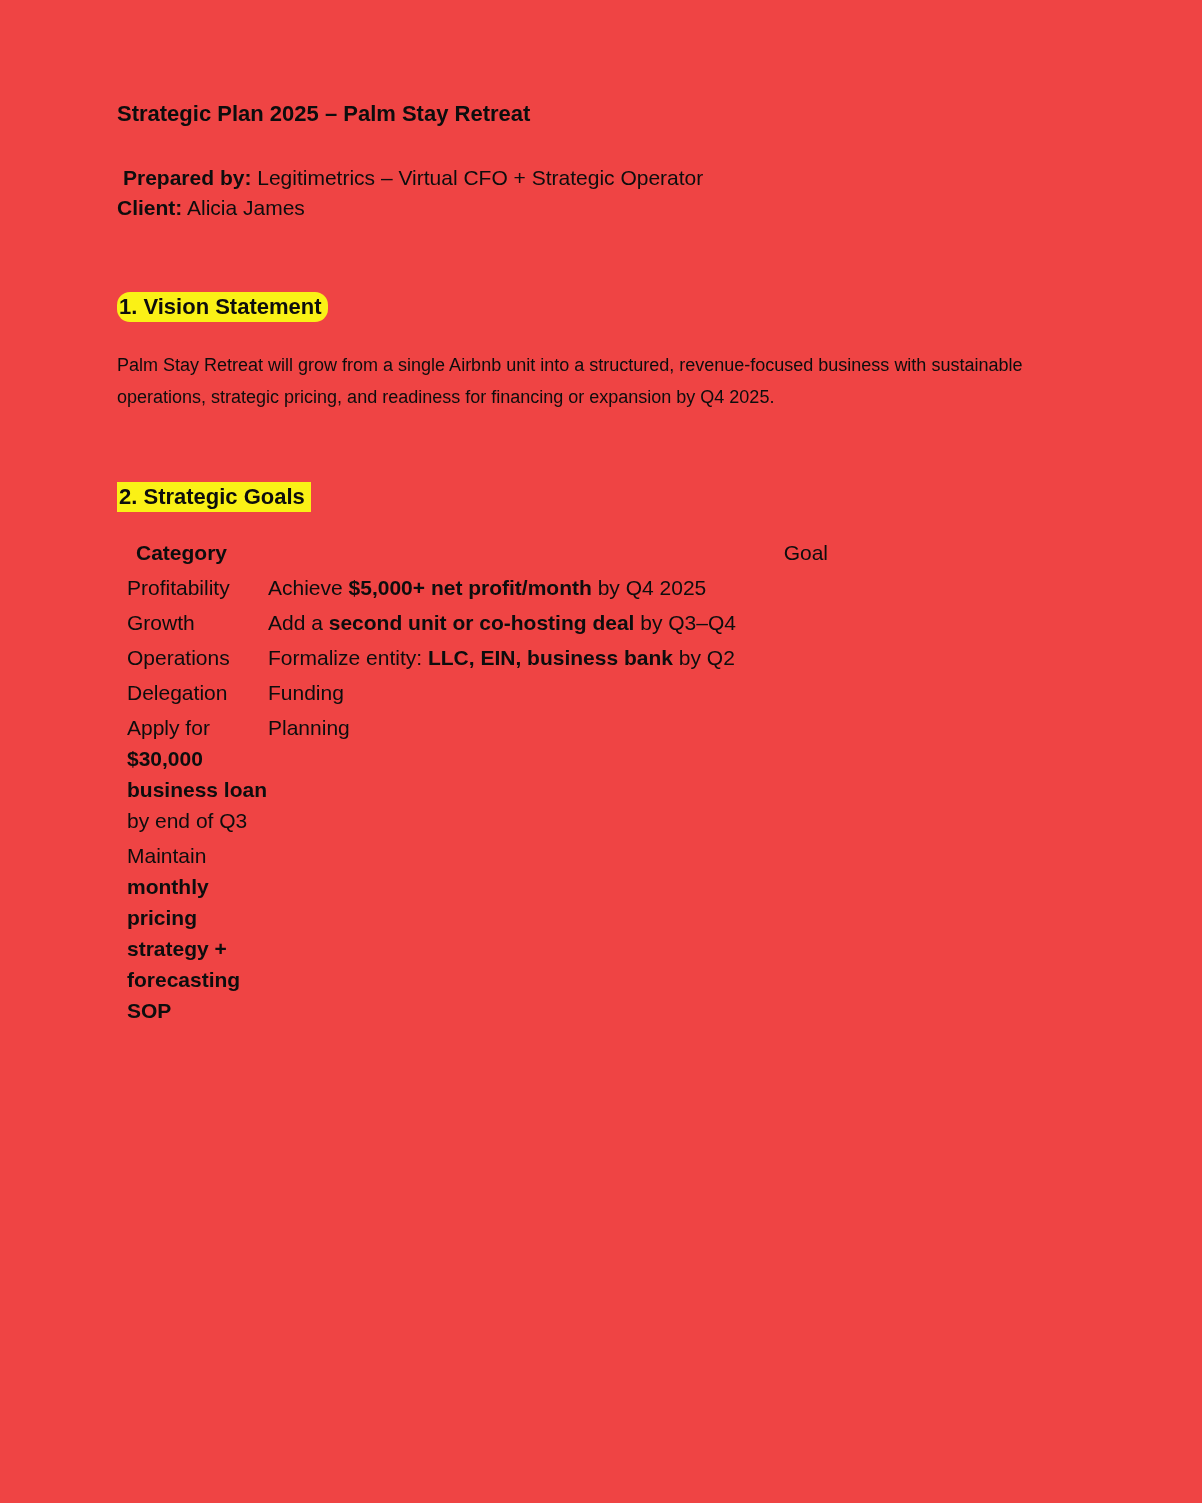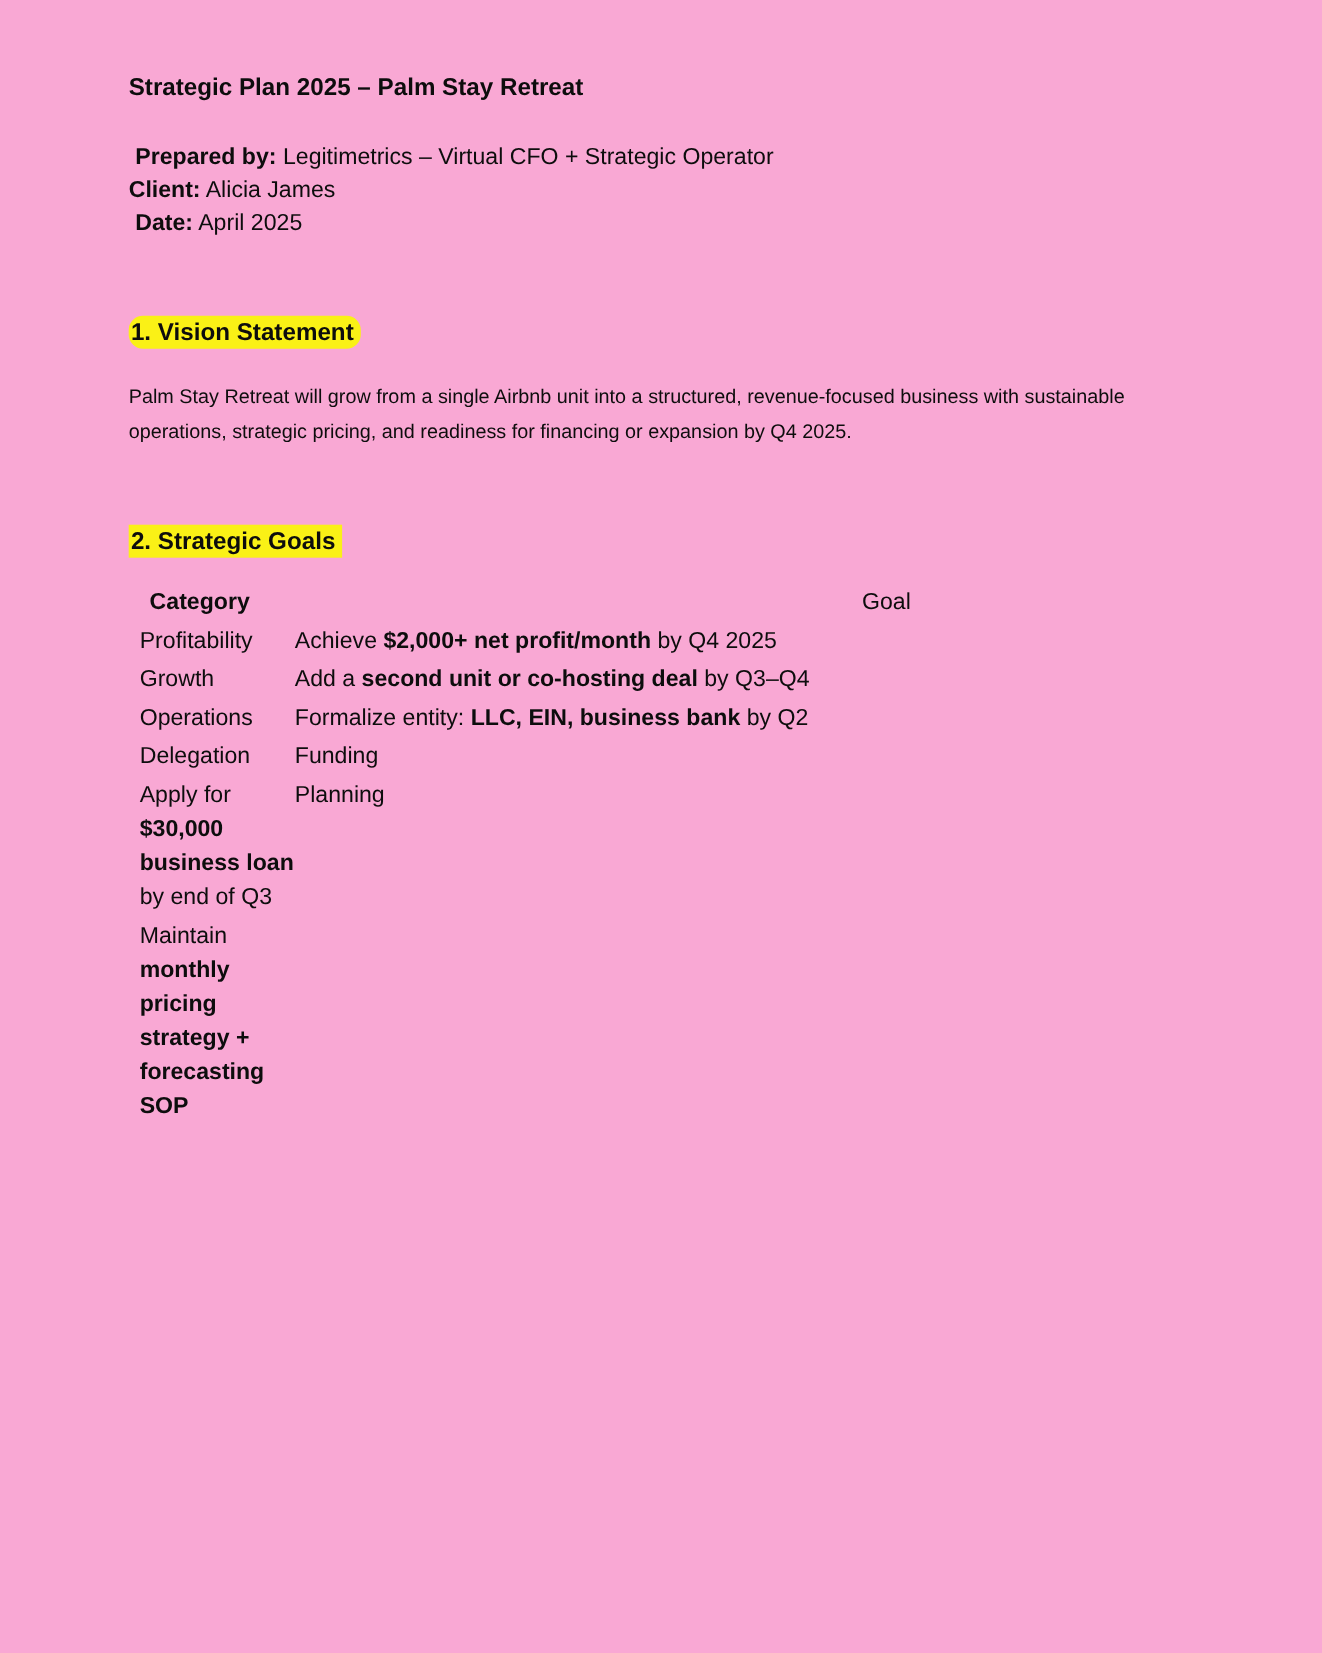--- a/index.html
+++ b/index.html
@@ -5,25 +5,25 @@
   html, body {
     margin: 0;
     padding: 0;
     background: #ffffff;
   }
   .page {
     position: relative;
     width: 1202px;
     height: 1503px;
     margin: 0 auto;
-    background: #f9a8d4;
+    background: #ef4444;
     color: #0d0d0d;
     font-family: "Liberation Sans", "DejaVu Sans", sans-serif;
     box-sizing: border-box;
-    padding: 65px 113px 0 117px;
+    padding: 100px 113px 0 117px;
     overflow: hidden;
   }
   .doc-title {
     font-size: 22px;
     font-weight: bold;
     line-height: 28px;
     margin: 0 0 35px 0;
   }
   .meta-line {
     font-size: 21px;
@@ -82,37 +82,36 @@
 </head>
 <body>
 
 <div class="page" style="color: rgb(13, 13, 13);">
 
   <h1 class="doc-title">Strategic Plan 2025 – Palm Stay Retreat</h1>
 
   <div>
     <p class="meta-line indented"><b>Prepared by:</b><span> Legitimetrics – Virtual CFO + Strategic Operator</span></p>
     <p class="meta-line"><b>Client:</b><span> Alicia James</span></p>
-    <p class="meta-line indented"><b>Date:</b><span> April 2025</span></p>
   </div>
 
   <section>
     <h2 class="section-heading"><mark style="background: rgb(250, 241, 22); border-radius: 13px;">1. Vision Statement</mark></h2>
     <p class="body-para">Palm Stay Retreat will grow from a single Airbnb unit into a structured, revenue-focused business with sustainable operations, strategic pricing, and readiness for financing or expansion by Q4 2025.</p>
   </section>
 
   <section>
     <h2 class="section-heading"><mark style="background: rgb(250, 241, 22);">2. Strategic Goals</mark></h2>
 
     <div class="goals-table">
       <div class="th-category">Category</div>
       <div class="th-goal">Goal</div>
 
       <div class="cell-category">Profitability</div>
-      <div class="cell-goal"><span>Achieve </span><b>$2,000+ net profit/month</b><span> by Q4 2025</span></div>
+      <div class="cell-goal"><span>Achieve </span><b>$5,000+ net profit/month</b><span> by Q4 2025</span></div>
 
       <div class="cell-category">Growth</div>
       <div class="cell-goal"><span>Add a </span><b>second unit or co-hosting deal</b><span> by Q3–Q4</span></div>
 
       <div class="cell-category">Operations</div>
       <div class="cell-goal"><span>Formalize entity: </span><b>LLC, EIN, business bank</b><span> by Q2</span></div>
 
       <div class="cell-category">Delegation</div>
 
       <div class="cell-category">Funding</div>

